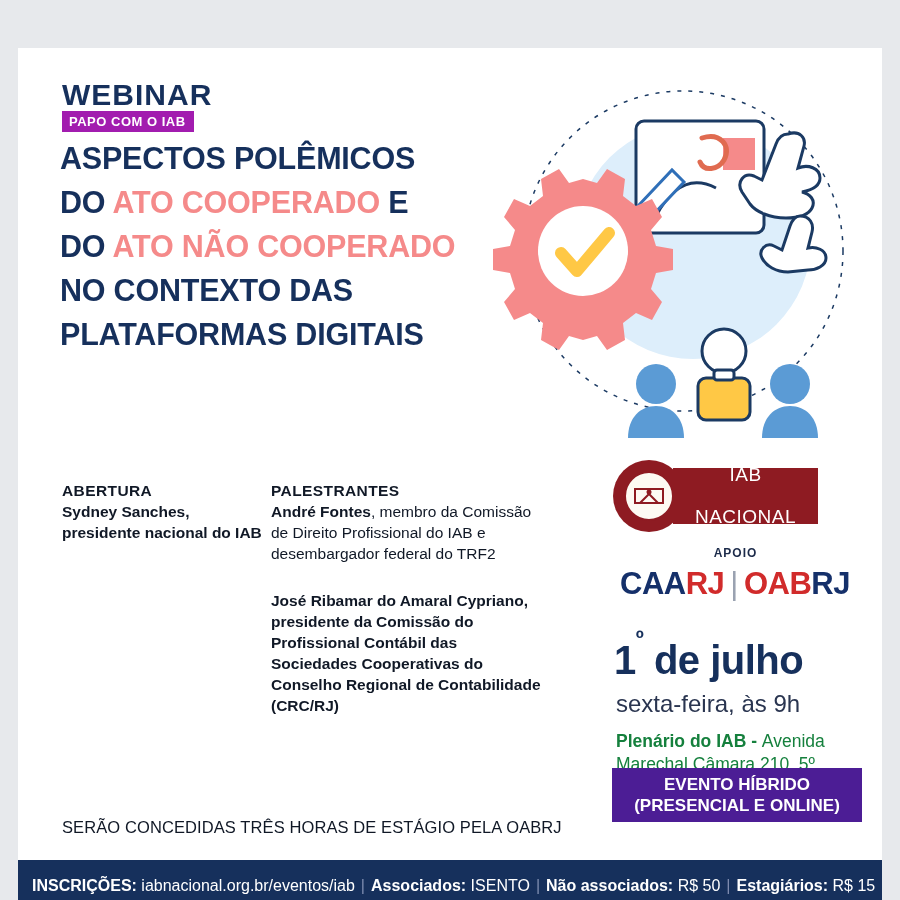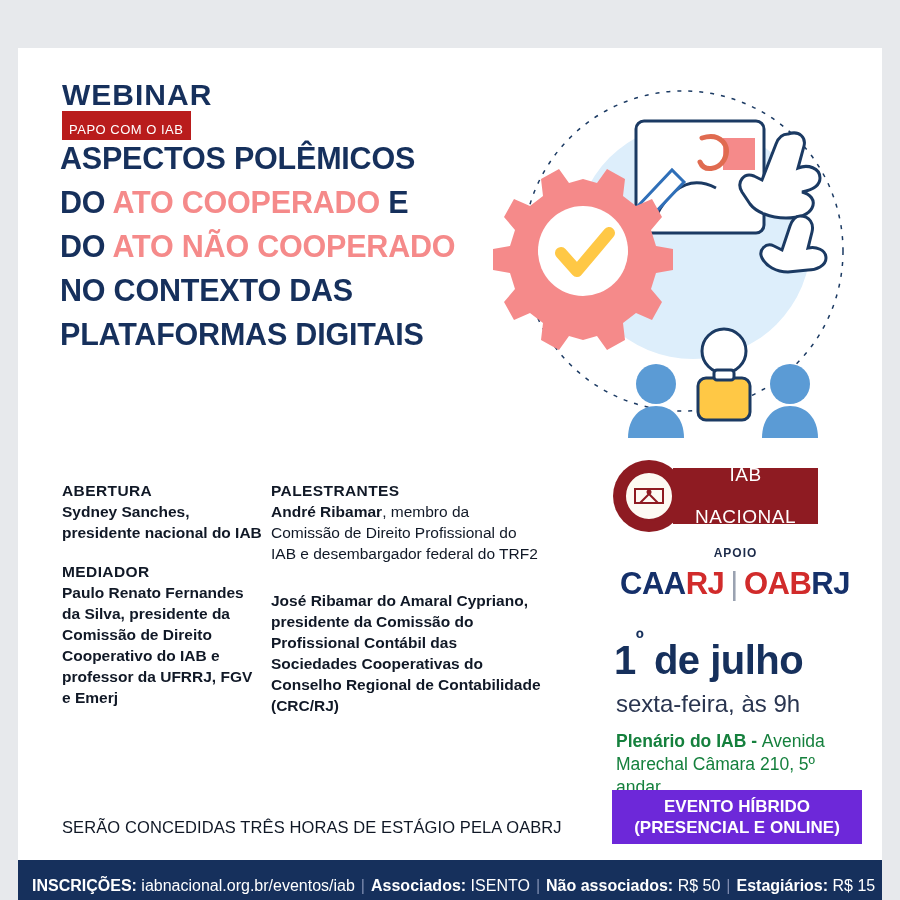--- a/index.html
+++ b/index.html
@@ -20,23 +20,23 @@
 
   
   .webinar-word {
     position: absolute; left: 44px; top: 30px;
     font-size: 30px; font-weight: bold; letter-spacing: 1px;
     color: #16305c;
     font-family: "Liberation Sans", sans-serif;
   }
   .webinar-sub {
     position: absolute; left: 44px; top: 63px;
-    background: #b91c1c; color: #ffffff;
-    font-size: 13px; font-weight: normal; letter-spacing: .5px;
-    padding: 11px 8px 3px 7px;
+    background: #a21caf; color: #ffffff;
+    font-size: 13px; font-weight: bold; letter-spacing: .5px;
+    padding: 3px 8px 3px 7px;
   }
 
   .title {
     position: absolute; left: 42px; top: 88px;
     width: 430px;
     font-size: 30.5px; font-weight: bold; line-height: 44px;
     color: #16305c; letter-spacing: -0.2px;
   }
   .title .hl { color: #f58a8a; }
   .subtitle {
@@ -104,22 +104,22 @@
   .weekday {
     position: absolute; left: 598px; top: 642px;
     font-size: 24px; color: #2a3550;
   }
   .venue {
     position: absolute; left: 598px; top: 682px; width: 245px;
     font-size: 17.5px; color: #15803d; line-height: 23px;
   }
   .venue b { font-weight: bold; }
   .hibrido {
-    position: absolute; left: 594px; top: 742px;
-    width: 250px; height: 54px; background: #6d28d9; color: #fff;
+    position: absolute; left: 594px; top: 720px;
+    width: 250px; height: 54px; background: #4c1d95; color: #fff;
     display: flex; flex-direction: column; align-items: center; justify-content: center;
     font-size: 17px; font-weight: bold; line-height: 21px; text-align: center;
   }
 
   
   .footer {
     position: absolute; left: 0; bottom: 0; width: 864px; height: 52px;
     background: #16305c; color: #ffffff;
     display: flex; align-items: center;
     font-size: 16px; padding-left: 14px;
@@ -174,30 +174,26 @@
       <circle cx="302" cy="318" r="20" fill="#5b9bd5"></circle>
       <path d="M274 372 c0 -20 12 -32 28 -32 c16 0 28 12 28 32 z" fill="#5b9bd5"></path>
     </svg>
   </div>
 
   <div class="col col-left">
     <div class="block">
       <p class="col-head">ABERTURA</p>
       <p><b>Sydney Sanches,</b><br><b>presidente nacional do IAB</b></p>
     </div>
-    <div class="block">
-      <p class="col-head">MEDIADOR</p>
-      <p><b>Paulo Renato Fernandes da Silva</b><b>, presidente da Comissão de Direito Cooperativo do IAB e professor da UFRRJ, FGV e Emerj</b></p>
-    </div>
   </div>
 
   <div class="col col-right">
     <div class="block">
       <p class="col-head">PALESTRANTES</p>
-      <p><b>André Ribamar</b><span>, membro da Comissão de Direito Profissional do IAB e desembargador federal do TRF2</span></p>
+      <p><b>André Fontes</b><span>, membro da Comissão de Direito Profissional do IAB e desembargador federal do TRF2</span></p>
     </div>
     <div class="block" style="margin-top:26px;">
       <p><b>José Ribamar do Amaral Cypriano</b><b>, presidente da Comissão do Profissional Contábil das Sociedades Cooperativas do Conselho Regional de Contabilidade (CRC/RJ)</b></p>
     </div>
   </div>
 
   <div class="estagio">SERÃO CONCEDIDAS TRÊS HORAS DE ESTÁGIO PELA OABRJ</div>
 
   <div class="iab-seal">
     <div class="seal-circle">

